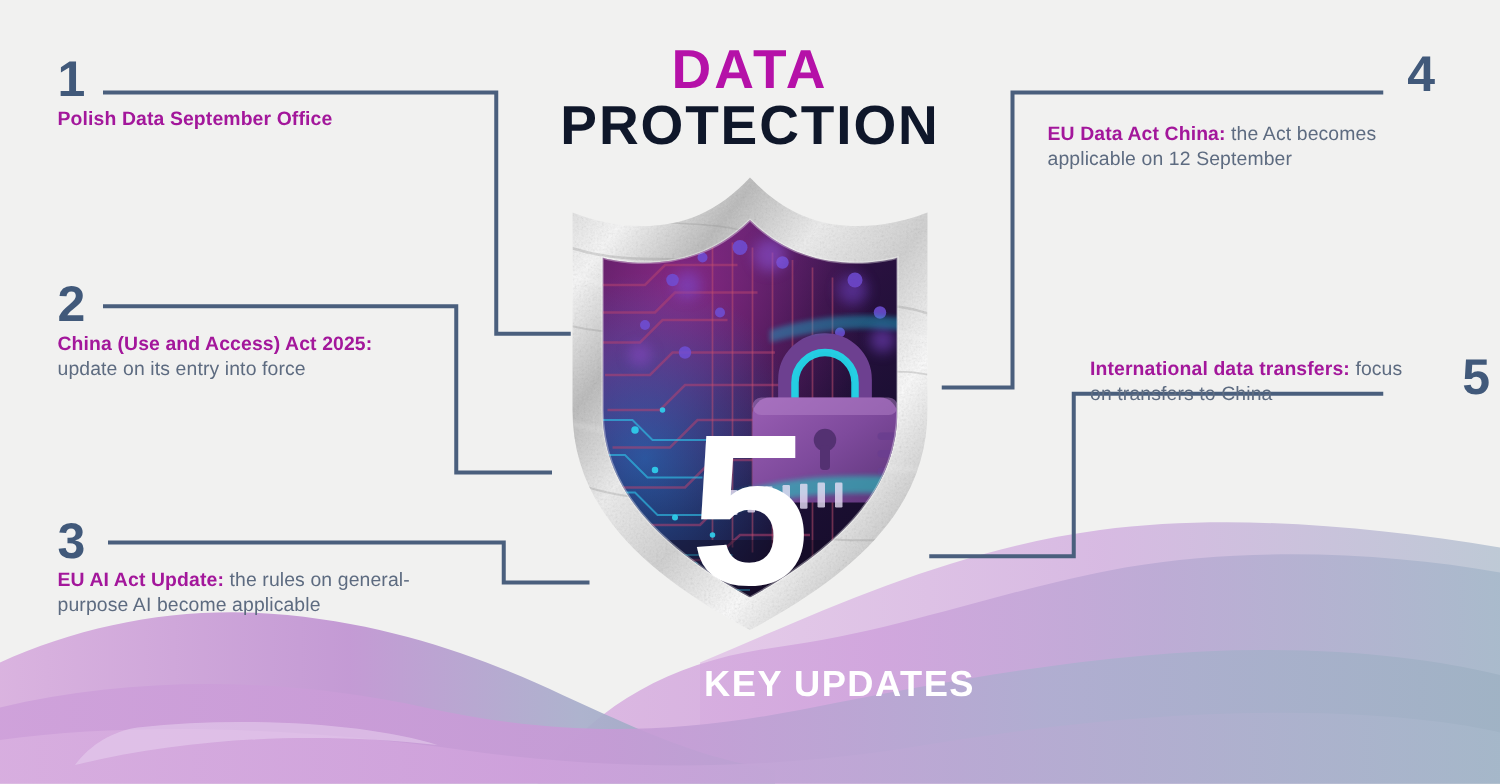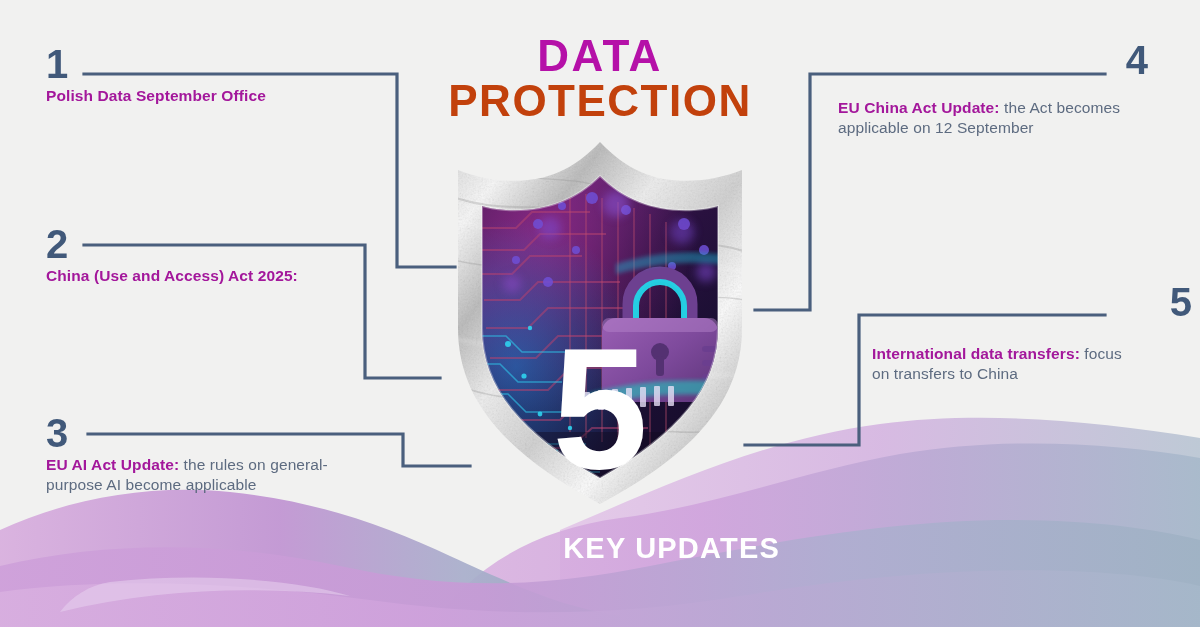--- a/index.html
+++ b/index.html
@@ -21,21 +21,21 @@
   .title-block {
     position:absolute; left:400px; top:34px; width:400px;
     text-align:center; line-height:1.02;
   }
   .title-line1 {
     font-size:44px; font-weight:700; letter-spacing:2.5px;
     color:#b511a8;
   }
   .title-line2 {
     font-size:44px; font-weight:700; letter-spacing:1.5px;
-    color:#c2410c;
+    color:#0f172a;
   }
 
   
   #shield-wrap { position:absolute; left:420px; top:132px; width:360px; height:380px; }
 
   .shield-num {
     position:absolute; left:0; top:196px; width:360px;
     text-align:center; font-size:172px; font-weight:700;
     color:#ffffff; line-height:1;
     pointer-events:none;
@@ -66,21 +66,21 @@
   
   #item-1 { left:46px; top:44px;  width:300px; }
   #item-2 { left:46px; top:224px; width:320px; }
   #item-3 { left:46px; top:413px; width:300px; }
   #item-4 { left:838px; top:44px;  width:292px; }
   #item-5 { left:872px; top:286px; width:268px; }
   #item-4 .num, #item-5 .num { margin-right:0; }
   #item-4 .numrow { position:absolute; right:-18px; top:-4px; }
   #item-5 .numrow { position:absolute; right:-52px; top:-4px; }
   #item-4 .body { margin-top:54px; }
-  #item-5 .body { margin-top:58px; }
+  #item-5 .body { }
 </style>
 </head>
 <body>
 
 <svg id="watercolor" viewBox="0 0 1200 247" preserveAspectRatio="none">
   <defs>
     <linearGradient id="wcA" x1="0" y1="0" x2="1" y2="0">
       <stop offset="0%" stop-color="#d9b0e0"></stop>
       <stop offset="35%" stop-color="#cfa2dc"></stop>
       <stop offset="65%" stop-color="#b9a9d3"></stop>
@@ -356,37 +356,38 @@
   <div class="num">1</div>
   <div class="body">
     <b>Polish Data September Office</b><br>
   </div>
 </div>
 
 <div class="item" id="item-2">
   <div class="num">2</div>
   <div class="body">
     <b>China (Use and Access) Act 2025:</b><br>
+    <span>update on its entry into force</span>
   </div>
 </div>
 
 <div class="item" id="item-3">
   <div class="num">3</div>
   <div class="body">
     <b>EU AI Act Update:</b>
     <span>the rules on general-purpose AI become applicable</span>
   </div>
 </div>
 
 <div class="item right" id="item-4">
   <div class="numrow">
     <div class="num">4</div>
   </div>
   <div class="body">
-    <b>EU China Act Update:</b>
+    <b>EU Data Act China:</b>
     <span>the Act becomes applicable on 12 September</span>
   </div>
 </div>
 
 <div class="item right" id="item-5">
   <div class="numrow">
     <div class="num">5</div>
   </div>
   <div class="body">
     <b>International data transfers:</b>

